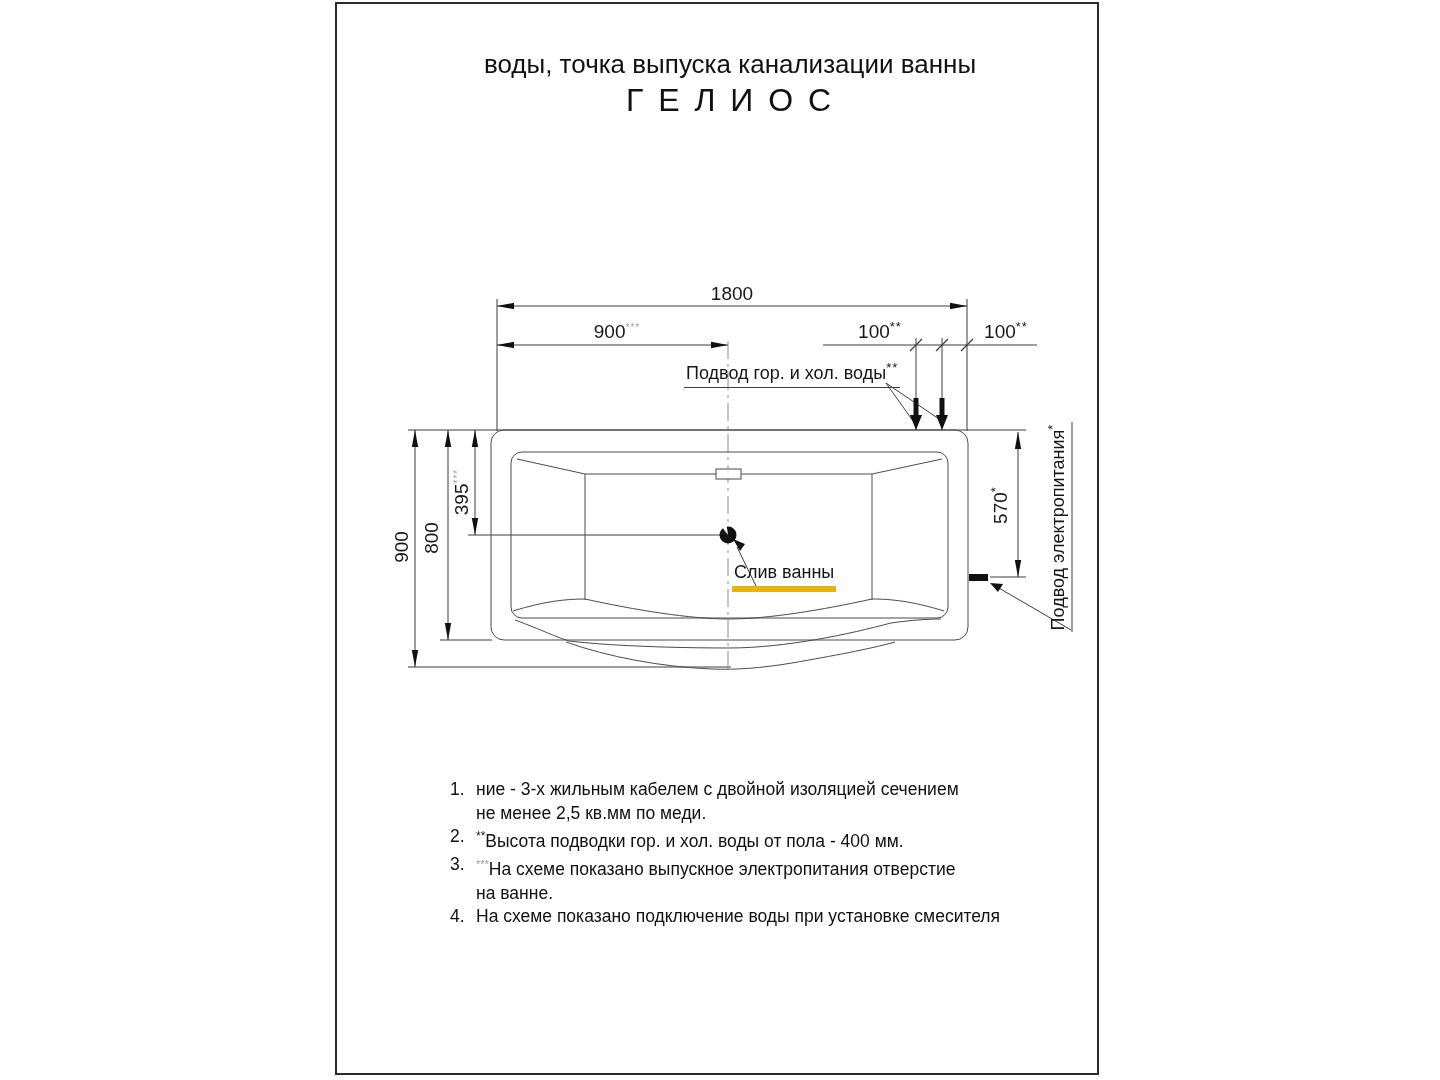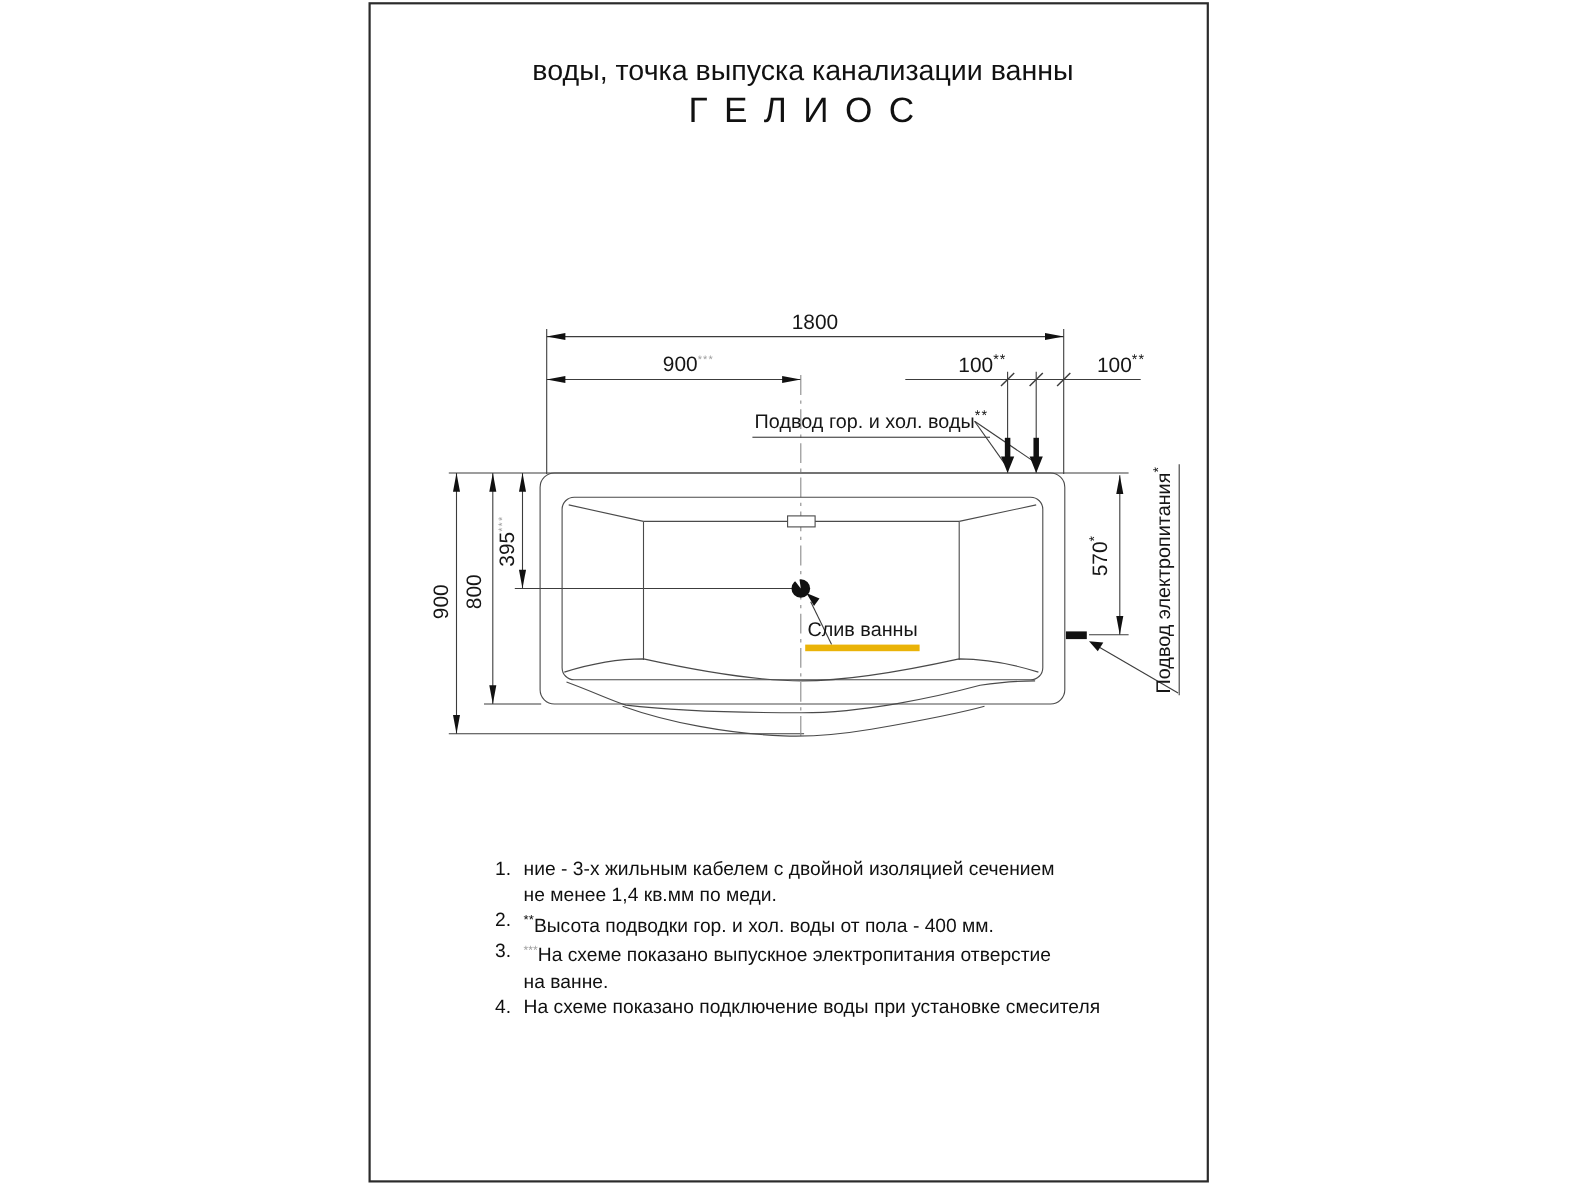--- a/index.html
+++ b/index.html
@@ -6,21 +6,21 @@
   #stage{position:relative;width:1440px;height:1080px;background:#ffffff;overflow:hidden;
          font-family:"Liberation Sans", sans-serif;color:#1a1a1a;}
   #sheet{position:absolute;left:335px;top:2px;width:764px;height:1073px;
          border:2px solid #2b2b2b;background:#ffffff;box-sizing:border-box;}
   #drawing-svg{position:absolute;left:0;top:0;width:1440px;height:1080px;}
   
   .title{position:absolute;left:430px;top:48px;width:600px;text-align:center;
          font-size:26px;line-height:33px;color:#111;}
   .title .brand{font-size:32px;letter-spacing:3px;margin-top:3px;}
   
-  .dimtxt{position:absolute;font-size:19px;color:#161616;white-space:nowrap;text-align:right;}
+  .dimtxt{position:absolute;font-size:19px;color:#161616;white-space:nowrap;text-align:center;}
   .vdim{position:absolute;transform:translate(-50%,-50%) rotate(-90deg);
         font-size:19px;color:#161616;white-space:nowrap;}
   .sup{font-size:13px;vertical-align:super;letter-spacing:1px;}
   .sup.muted{font-size:10px;color:#9e9e9e;}
   .callout{position:absolute;font-size:18px;color:#161616;white-space:nowrap;
            border-bottom:1px solid #3c3c3c;padding:0 2px 3px 2px;}
   .callout-v{position:absolute;transform:translate(-50%,-50%) rotate(-90deg);
              font-size:18px;color:#161616;white-space:nowrap;}
   
   .notes{position:absolute;left:450px;top:778px;width:600px;font-size:17.5px;
@@ -141,34 +141,34 @@
 
   <div class="vdim" style="left:402px;top:547px;">900</div>
   <div class="vdim" style="left:432px;top:538px;">800</div>
   <div class="vdim" style="left:462px;top:492px;">
     <span>395</span><span class="sup muted">***</span>
   </div>
   <div class="vdim" style="left:1000px;top:505px;">
     <span>570</span><span class="sup">*</span>
   </div>
 
-  <div class="callout" style="left:684px;top:370px;">
+  <div class="callout" style="left:684px;top:360px;">
     <span>Подвод гор. и хол. воды</span><span class="sup">**</span>
   </div>
   <div class="callout" style="left:732px;top:562px;border-bottom:6px solid #eab308;text-align:right;">Слив ванны</div>
   <div class="callout-v" style="left:1057px;top:527px;">
     <span>Подвод электропитания</span><span class="sup">*</span>
   </div>
 
   <div class="notes">
     <div class="note">
       <div class="note-num">1.</div>
       <div class="note-text">
         <div>ние - 3-х жильным кабелем с двойной изоляцией сечением</div>
-        <div>не менее 1,4 кв.мм по меди.</div>
+        <div>не менее 2,5 кв.мм по меди.</div>
       </div>
     </div>
     <div class="note">
       <div class="note-num">2.</div>
       <div class="note-text">
         <div><span class="nsup">**</span><span>Высота подводки гор. и хол. воды от пола - 400 мм.</span></div>
       </div>
     </div>
     <div class="note">
       <div class="note-num">3.</div>

